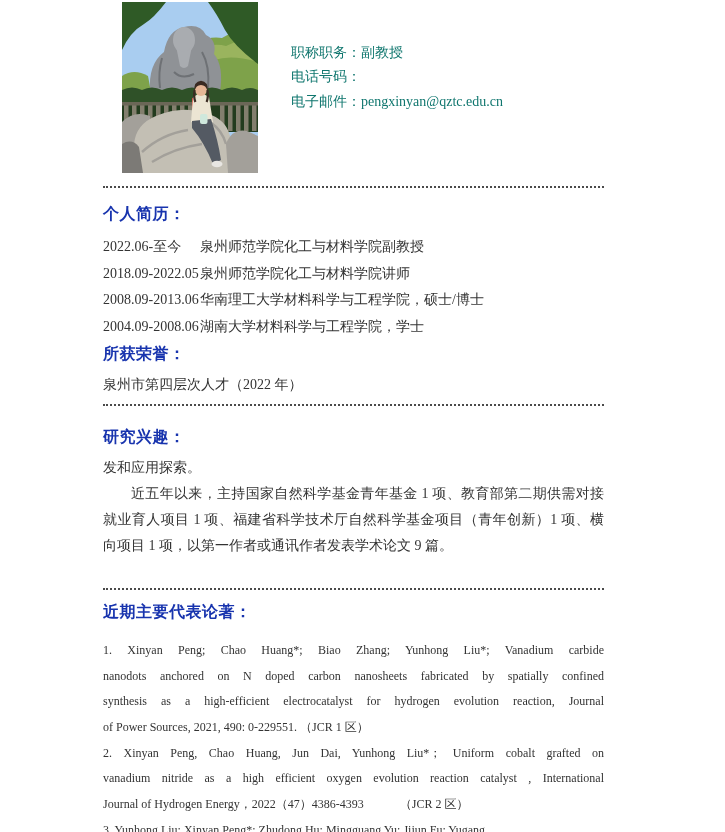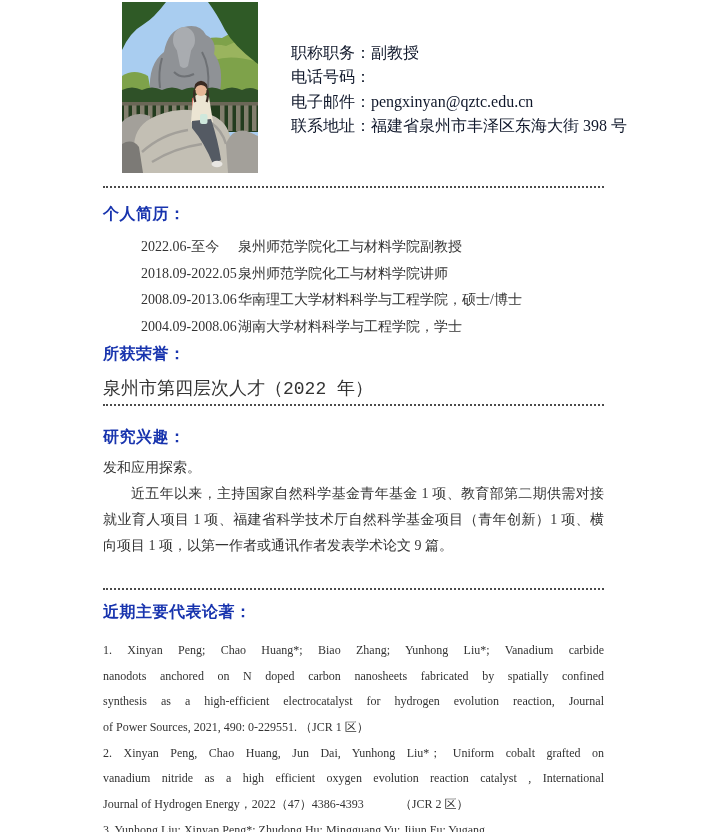--- a/index.html
+++ b/index.html
@@ -9,40 +9,40 @@
     font-family:"Liberation Serif","DejaVu Serif",serif;
     color:var(--body,#333);
   }
   .page{position:absolute;left:0;top:0;width:725px;height:832px;background:#fff;}
 
   
   .photo{position:absolute;left:122px;top:2px;width:136px;height:171px;overflow:hidden;}
   .photo svg{display:block;width:136px;height:171px;}
 
   
-  .contact{position:absolute;left:291px;top:41px;font-size:16px;line-height:24.4px;color:#0f172a;}
+  .contact{position:absolute;left:291px;top:41px;font-size:14px;line-height:24.4px;color:#0f766e;}
   .contact .row{white-space:nowrap;}
 
   
   .dotted{position:absolute;left:103px;width:501px;height:0;border-top:2px dotted var(--dotline,#4a4a4a);}
 
   
   .h{
     position:absolute;left:103px;
     font-family:"Liberation Sans","DejaVu Sans",sans-serif;
     font-weight:700;font-size:16px;letter-spacing:.5px;
     color:var(--heading,#1834ae);white-space:nowrap;
   }
 
   
   .resume{position:absolute;left:103px;top:234px;font-size:14px;line-height:26.5px;}
-  .resume .rrow{display:flex;white-space:nowrap;margin-left:38px;}
+  .resume .rrow{display:flex;white-space:nowrap;}
   .resume .period{width:97px;flex:none;}
 
-  .honor{position:absolute;left:103px;top:376px;font-size:18px;white-space:nowrap;font-family:Liberation Mono, monospace;}
+  .honor{position:absolute;left:103px;top:376px;font-size:14px;white-space:nowrap;}
 
   
   .para{position:absolute;left:103px;width:501px;font-size:14px;}
   .para .ln{display:block;height:26px;line-height:26px;overflow:visible;}
   .pubs .ln{height:25.7px;line-height:25.7px;font-size:12px;}
   .ln.j{text-align:justify;text-align-last:justify;}
   .ln.l{text-align:left;}
   .ln.ind{text-indent:2em;}
 </style>
 </head>
@@ -84,21 +84,20 @@
       <circle cx="79" cy="88" r="6" fill="#e6b696"></circle>
       <path d="M72.4,89 Q71.6,79.5 79,78.8 Q86.4,79.5 85.6,89 Q84,83 79,83 Q74,83 72.4,89 Z" fill="#3a2b22"></path>
       <path d="M72.6,88 Q71.4,95 73.4,100 M85.4,88 Q86.6,95 84.6,100" stroke-width="2.2" fill="none" stroke="#3a2b22"></path>
     </svg>
   </div>
 
   <div class="contact">
     <div class="row"><span>职称职务：</span><span>副教授</span></div>
     <div class="row"><span>电话号码：</span><span></span></div>
     <div class="row"><span>电子邮件：</span><span>pengxinyan@qztc.edu.cn</span></div>
-    <div class="row"><span>联系地址：</span><span>福建省泉州市丰泽区东海大街 398 号</span></div>
   </div>
 
   <div class="dotted" style="top:186px;"></div>
 
   <div class="h" style="top:204px;">个人简历：</div>
   <div class="resume">
     <div class="rrow">
         <span class="period">2022.06-至今</span>
         <span>泉州师范学院化工与材料学院副教授</span>
       </div>

